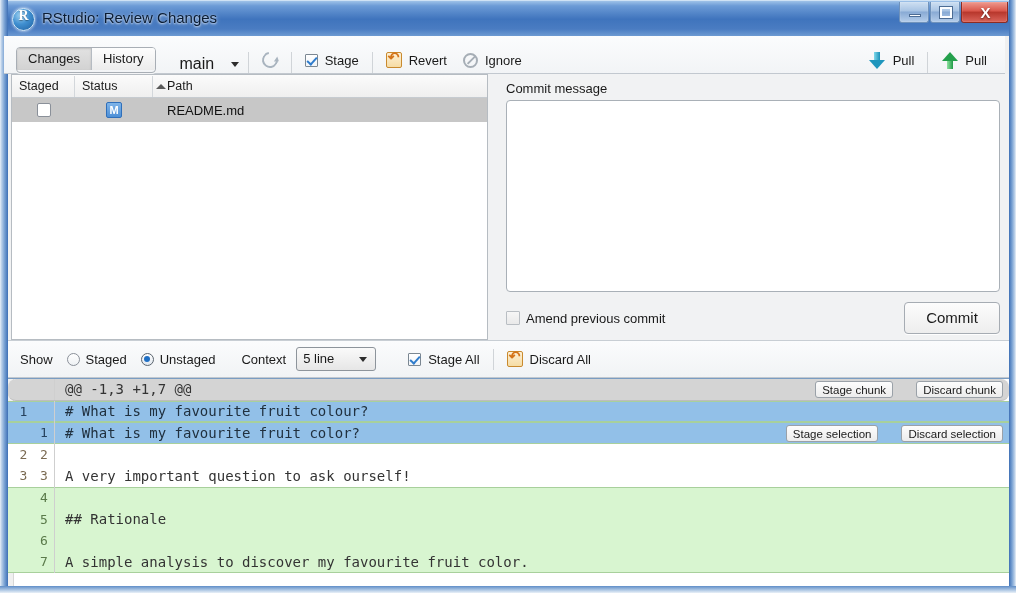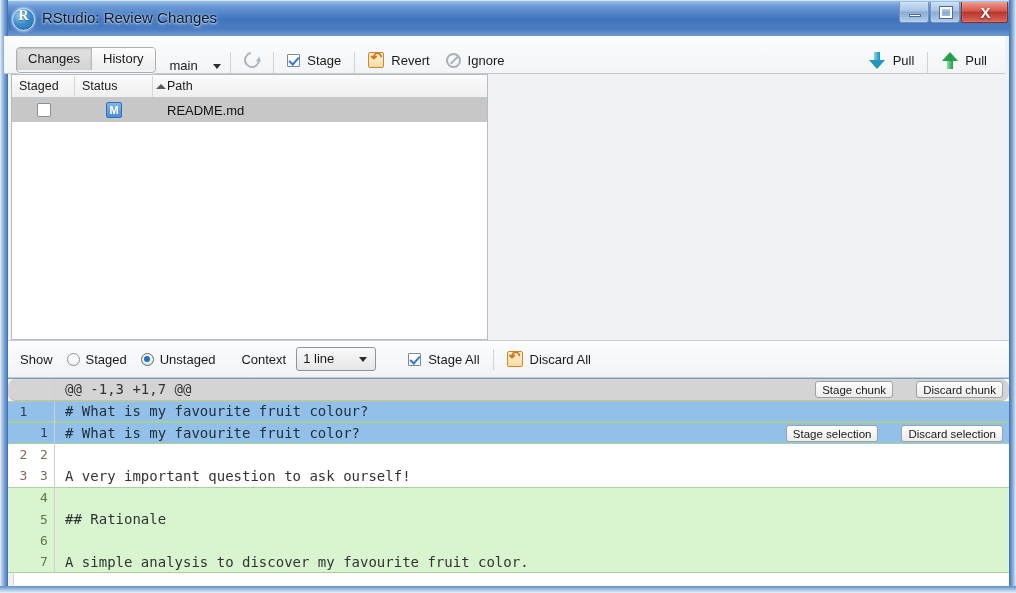--- a/index.html
+++ b/index.html
@@ -165,22 +165,22 @@
     color: #1a1a1a;
     background: linear-gradient(to bottom,#fdfdfd 0%,#ececec 100%);
     border-right: 1px solid #b5bbc2;
   }
   .segbtn:last-child { border-right: none; }
   .segbtn.active {
     background: linear-gradient(to bottom,#e2e2e2 0%,#d2d2d2 100%);
     box-shadow: inset 0 1px 2px rgba(0,0,0,0.16);
   }
   .branch {
-    margin-left: 14px;
-    font-size: 13px;
+    margin-left: 24px;
+    font-size: 16px;
     color: #1a1a1a;
   }
   .caret {
     display: inline-block;
     margin-left: 12px;
     width: 0; height: 0;
     border-left: 4px solid transparent;
     border-right: 4px solid transparent;
     border-top: 5px solid #2d2d2d;
     vertical-align: middle;
@@ -666,35 +666,46 @@
         <div class="fp-cell staged">
           <div class="rowcbox"></div>
         </div>
         <div class="fp-cell status">
           <div class="mbadge">M</div>
         </div>
         <div class="fp-cell path">README.md</div>
       </div>
     </div>
 
+    <div class="commitpane">
+      <div class="cm-label">Commit message</div>
+      <div class="cm-box" placeholder=""></div>
+      <div class="cm-foot">
+        <div class="amend">
+          <div class="cbox dim"></div>
+          <span>Amend previous commit</span>
+        </div>
+        <div class="commit-btn">Commit</div>
+      </div>
+    </div>
   </div>
 
   <div class="showbar">
     <span>Show</span>
     <div class="rgroup">
       <div class="radio"></div>
       <span>Staged</span>
     </div>
     <div class="rgroup">
       <div class="radio sel"></div>
       <span>Unstaged</span>
     </div>
     <span style="margin-left:26px;">Context</span>
     <div class="ctx-select">
-      <span>1 line</span>
+      <span>5 line</span>
       <span class="caret"></span>
     </div>
     <div class="tb-item" style="margin-left:28px;">
       <div class="cbox checked"></div>
       <span class="tb-label">Stage All</span>
     </div>
     <div class="tb-sep"></div>
     <div class="tb-item">
       <div class="ico-revert"></div>
       <span class="tb-label">Discard All</span>

